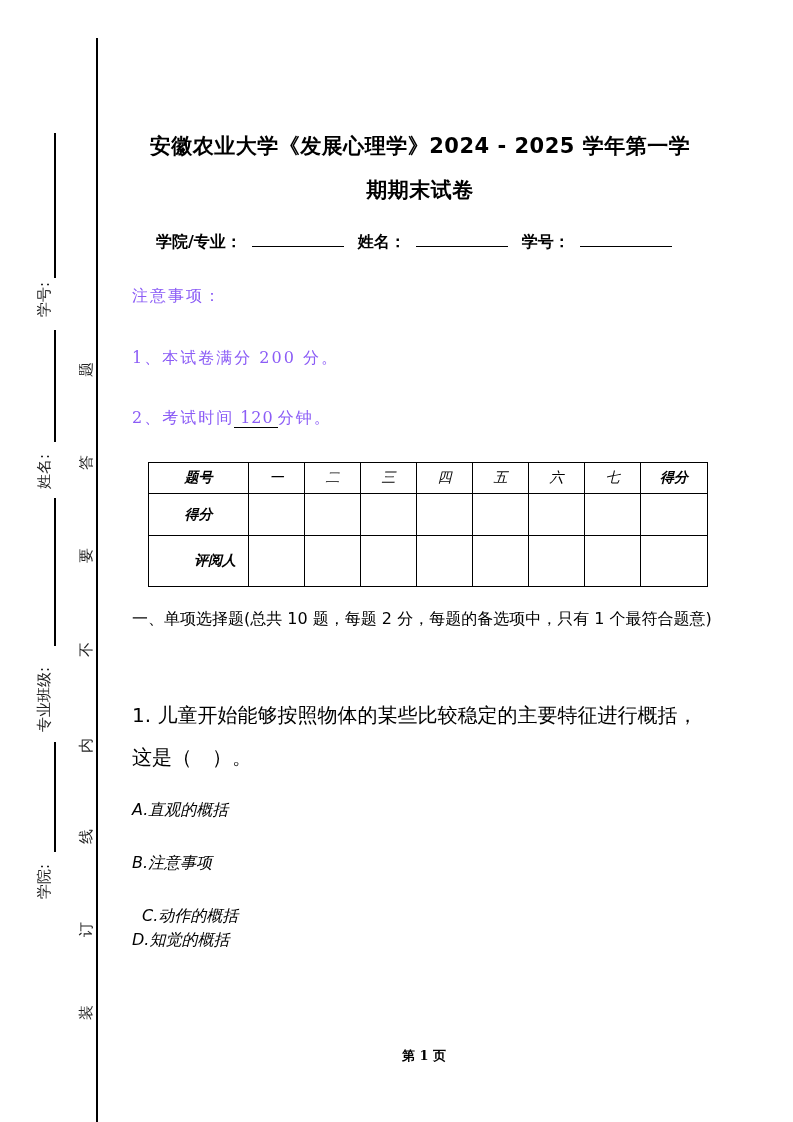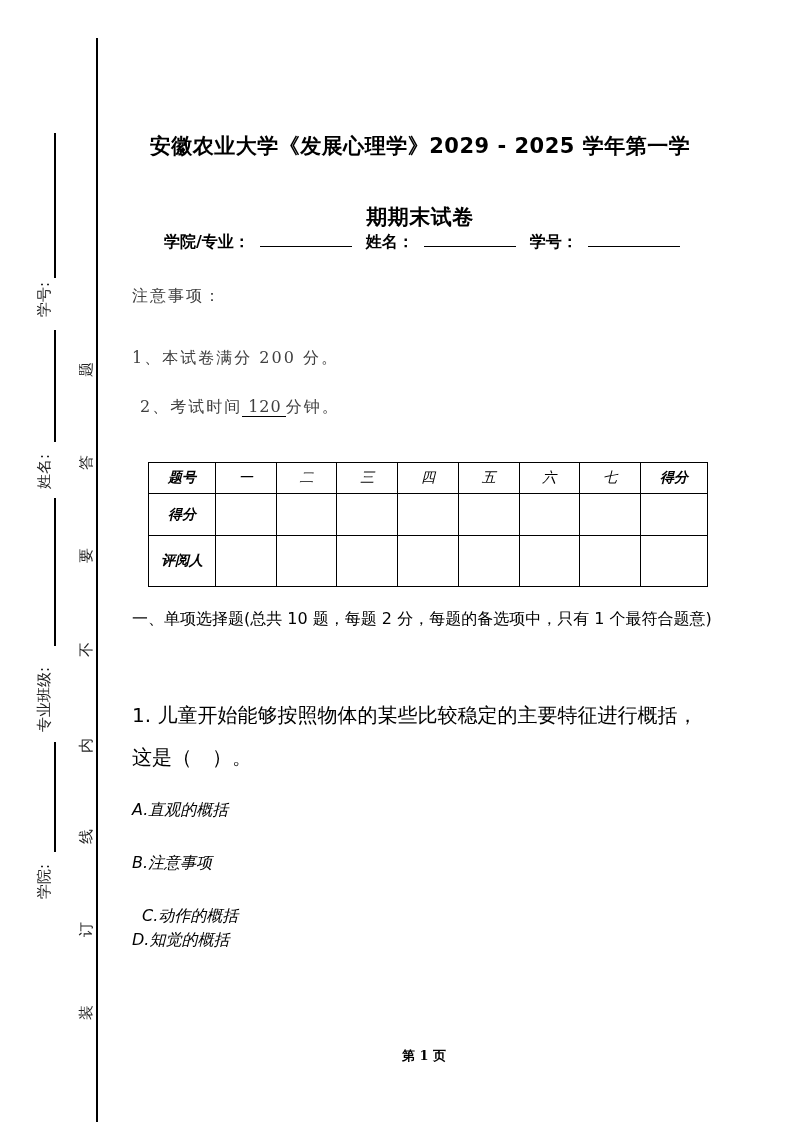--- a/index.html
+++ b/index.html
@@ -2,29 +2,29 @@
 <html><head>
 <meta charset="utf-8">
 <style>
   html, body { margin: 0; padding: 0; background: #ffffff; }
   body { width: 793px; height: 1122px; position: relative; overflow: hidden; color: #000; font-family: "DejaVu Serif", "Liberation Serif", serif; }
   .binding-line { position: absolute; left: 96px; top: 38px; width: 2px; height: 1084px; background: #000; }
   .margin-line { position: absolute; left: 54px; width: 1.5px; background: #000; }
   .vlabel { position: absolute; transform: rotate(-90deg); transform-origin: center center; white-space: nowrap; font-family: "DejaVu Sans", "Liberation Sans", sans-serif; font-size: 15px; color: #222; }
   .vchar { position: absolute; left: 79px; transform: rotate(-90deg); font-family: "DejaVu Sans", "Liberation Sans", sans-serif; font-size: 15px; color: #222; }
   .title { position: absolute; left: 120px; width: 600px; text-align: center; font-family: "DejaVu Sans", "Liberation Sans", sans-serif; font-weight: bold; font-size: 21px; letter-spacing: 0.5px; }
-  .info-row { position: absolute; top: 230px; left: 164px; font-family: "DejaVu Sans", "Liberation Sans", sans-serif; font-weight: bold; font-size: 16px; display: flex; gap: 10px; align-items: baseline; }
+  .info-row { position: absolute; top: 230px; left: 156px; font-family: "DejaVu Sans", "Liberation Sans", sans-serif; font-weight: bold; font-size: 16px; display: flex; gap: 10px; align-items: baseline; }
   .info-row .blank { display: inline-block; width: 92px; border-bottom: 1.5px solid #000; height: 16px; margin-right: 4px; }
-  .notice { position: absolute; left: 132px; font-size: 16px; letter-spacing: 2px; color: #404040; }
+  .notice { position: absolute; left: 132px; font-size: 16px; letter-spacing: 2px; color: #8b5cf6; }
   .u { display: inline-block; border-bottom: 1.3px solid #000; padding: 0 4px 0 6px; letter-spacing: 1px; }
   table.score { position: absolute; left: 148px; top: 462px; width: 560px; border-collapse: collapse; font-family: "DejaVu Sans", "Liberation Sans", sans-serif; font-size: 14px; }
   table.score td { border: 1.3px solid #000; text-align: center; padding: 0; font-style: italic; }
   table.score tr.h td { height: 30px; }
   table.score tr.r1 td { height: 41px; }
-  table.score tr.r2 td { height: 50px; }
+  table.score tr.r2 td { height: 50px; padding-left: 33px; }
   table.score td.hd { font-weight: bold; width: 66px; }
   .section { position: absolute; left: 132px; width: 580px; font-family: "DejaVu Sans", "Liberation Sans", sans-serif; font-size: 16px; line-height: 42px; }
   .q { position: absolute; left: 132px; width: 580px; font-family: "DejaVu Sans", "Liberation Sans", sans-serif; font-size: 20px; line-height: 42px; }
   .opt { position: absolute; left: 132px; font-family: "DejaVu Sans", "Liberation Sans", sans-serif; font-size: 16px; font-style: italic; }
   .footer { position: absolute; left: 0; width: 848px; top: 1047px; text-align: center; font-weight: bold; font-size: 13px; font-family: "DejaVu Serif", "Liberation Serif", serif; }
 </style>
 </head>
 <body>
 
 <div class="binding-line"></div>
@@ -41,35 +41,35 @@
 
 <div class="vchar" style="top:360px;">题</div>
 <div class="vchar" style="top:453px;">答</div>
 <div class="vchar" style="top:546px;">要</div>
 <div class="vchar" style="top:640px;">不</div>
 <div class="vchar" style="top:736px;">内</div>
 <div class="vchar" style="top:827px;">线</div>
 <div class="vchar" style="top:920px;">订</div>
 <div class="vchar" style="top:1003px;">装</div>
 
-<div class="title" style="top:132px;">安徽农业大学《发展心理学》2029 - 2025 学年第一学</div>
-<div class="title" style="top:176px;margin-top:27px;">期期末试卷</div>
+<div class="title" style="top:132px;">安徽农业大学《发展心理学》2024 - 2025 学年第一学</div>
+<div class="title" style="top:176px;">期期末试卷</div>
 
 <div class="info-row">
   <span>学院/专业：</span>
   <span class="blank"></span>
   <span>姓名：</span>
   <span class="blank"></span>
   <span>学号：</span>
   <span class="blank"></span>
 </div>
 
 <div class="notice" style="top:286px;">注意事项：</div>
 <div class="notice" style="top:348px;">1、本试卷满分 200 分。</div>
-<div class="notice" style="top:397px;margin-left:8px;">
+<div class="notice" style="top:408px;">
   <span>2、考试时间</span><span class="u">120</span><span>分钟。</span>
 </div>
 
 <table class="score">
   <tbody>
       <tr class="h">
     <td class="hd">题号</td>
     <td>一</td>
     <td>二</td>
     <td>三</td>

